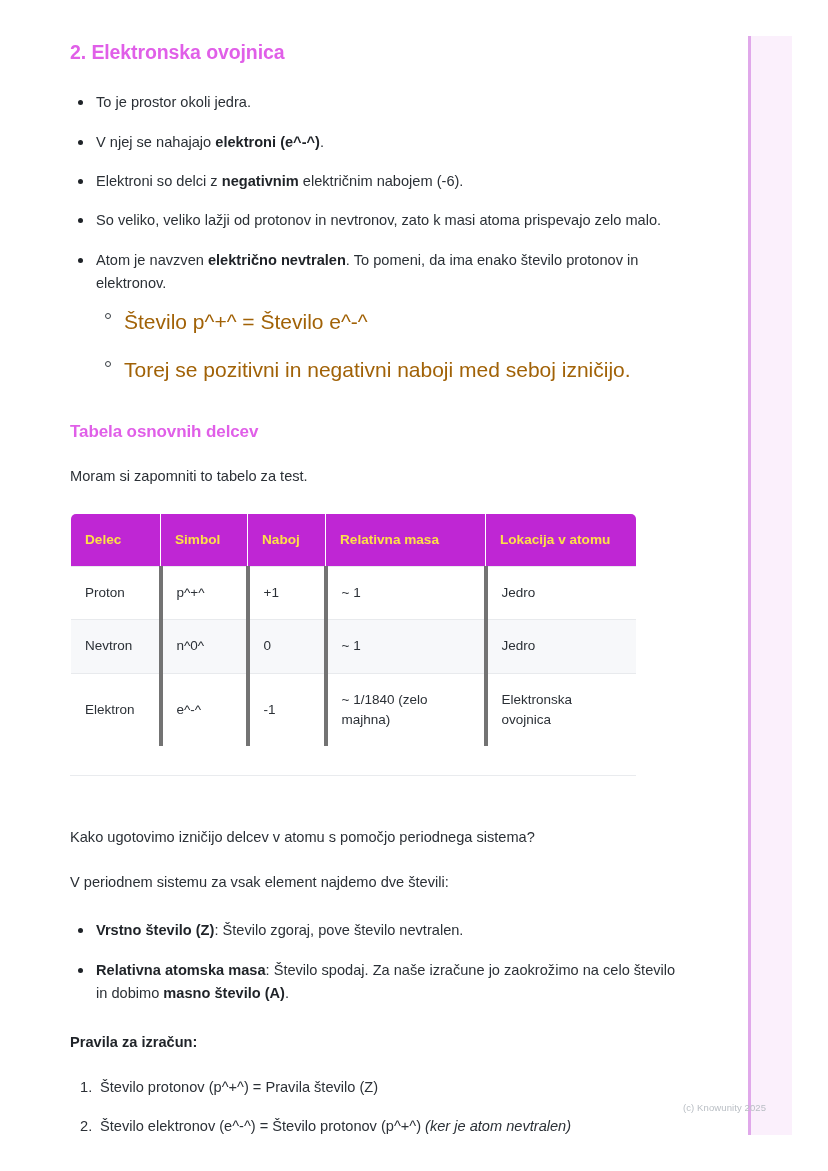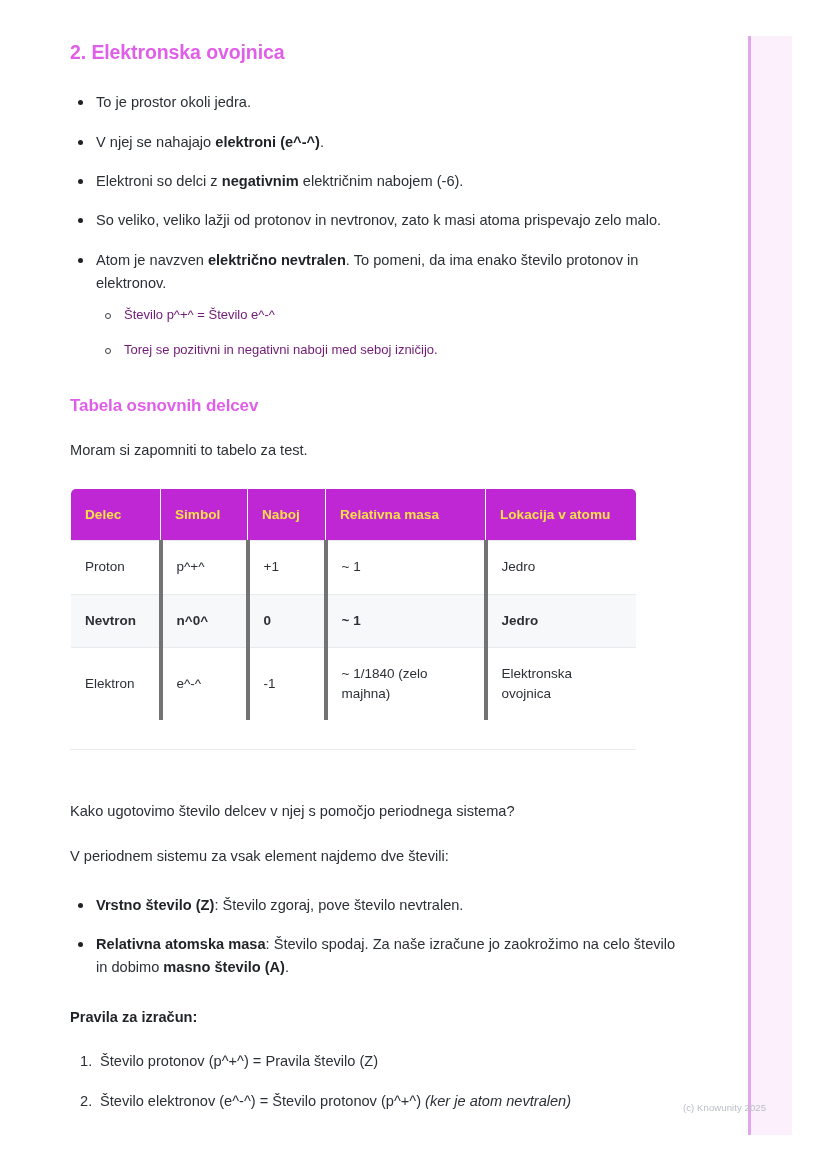--- a/index.html
+++ b/index.html
@@ -96,23 +96,23 @@
   }
 
   ul.sub-bullets {
     list-style: none;
     margin: 10px 0 0 0;
     padding: 0;
   }
   ul.sub-bullets > li {
     position: relative;
     padding-left: 28px;
-    font-size: 13px;
+    font-size: 21px;
     line-height: 1.6;
-    color: #701a75;
+    color: #a16207;
     margin-bottom: 14px;
   }
   ul.sub-bullets > li:last-child { margin-bottom: 0; }
   ul.sub-bullets > li > .circle {
     position: absolute;
     left: 9px;
     top: 8px;
     width: 6px;
     height: 6px;
     border-radius: 50%;
@@ -173,21 +173,21 @@
   table.particles tbody td {
     font-size: 13.5px;
     color: #2b3036;
     padding: 16px 14px;
     vertical-align: middle;
     border-top: 1px solid #e8eaed;
     border-right: 4px solid #737373;
     line-height: 1.5;
   }
   table.particles tbody td:last-child { border-right: none; }
-  table.particles tbody tr.alt td { background: #f7f8fa; font-weight: bold; }
+  table.particles tbody tr.alt td { background: #f7f8fa; }
 
   
   hr.divider {
     border: none;
     border-top: 1px solid #e9ebee;
     margin: 0;
     width: 566px;
   }
 
   
@@ -276,21 +276,21 @@
 
   <div class="sp-28"></div>
 
   <hr class="divider">
 
   <div class="sp-28"></div>
 
 
   <div class="sp-22"></div>
 
-  <p class="para">Kako ugotovimo število delcev v njej s pomočjo periodnega sistema?</p>
+  <p class="para">Kako ugotovimo izničijo delcev v atomu s pomočjo periodnega sistema?</p>
 
   <div class="sp-22"></div>
 
   <p class="para">V periodnem sistemu za vsak element najdemo dve števili:</p>
 
   <div class="sp-26"></div>
 
   <ul class="bullets" id="example-bullets">
       <li><span class="disc"></span><span><strong>Vrstno število (Z)</strong><span>: Število zgoraj, pove število nevtralen.</span></span></li>
       <li><span class="disc"></span><span><strong>Relativna atomska masa</strong><span>: Število spodaj. Za naše izračune jo zaokrožimo na celo število in dobimo </span><strong>masno število (A)</strong><span>.</span></span></li>

